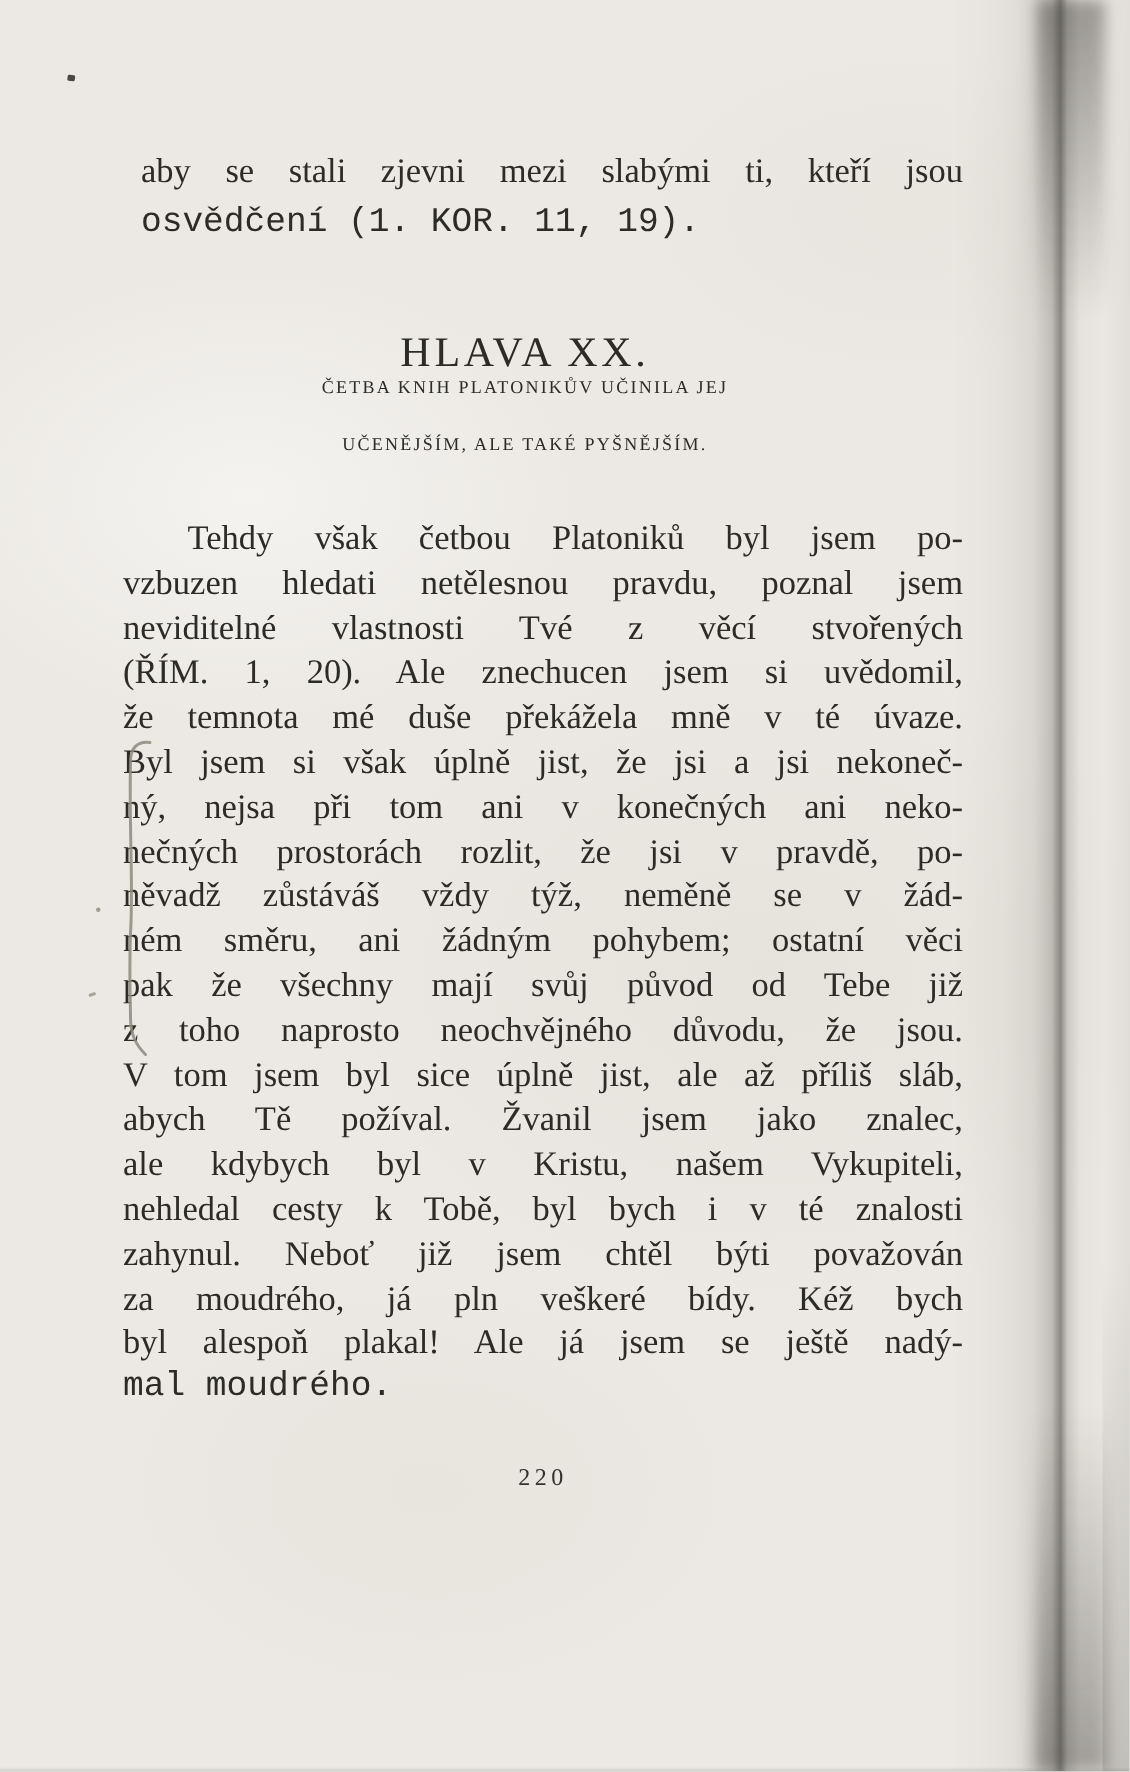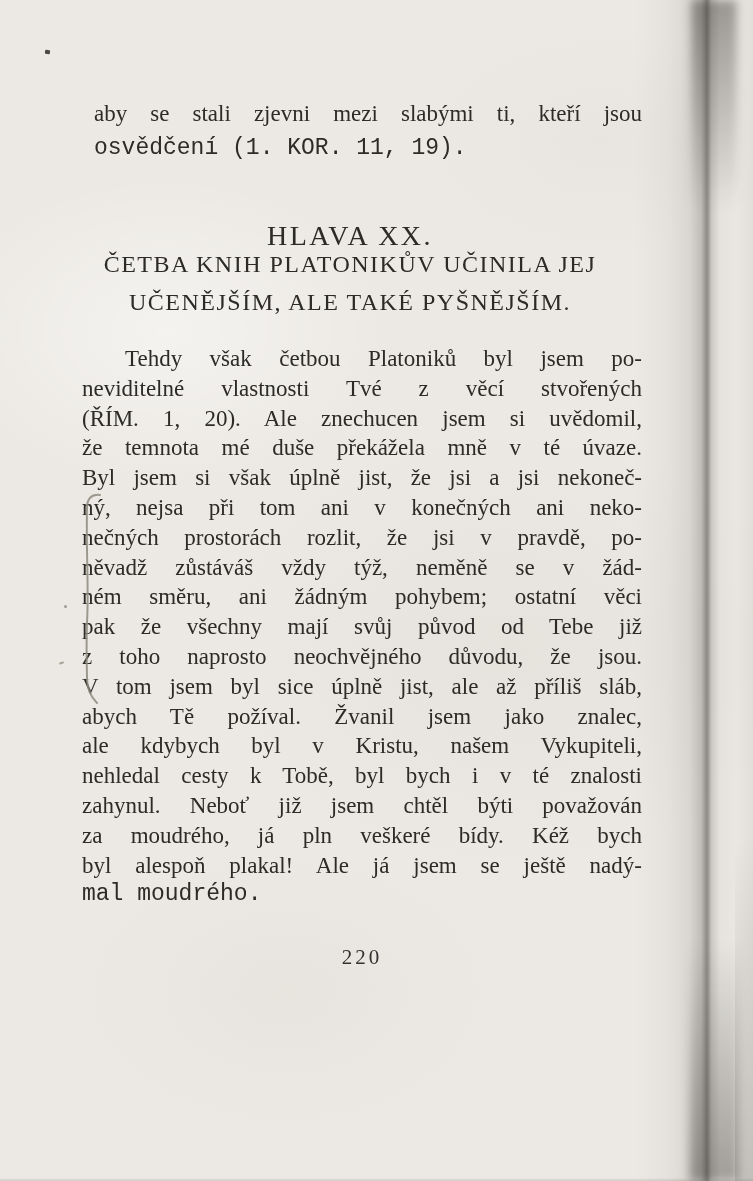--- a/index.html
+++ b/index.html
@@ -48,42 +48,42 @@
     margin: 0;
     font-size: 28px;
     font-weight: normal;
     letter-spacing: 2.5px;
     text-align: center;
   }
   .chapter-subtitle {
     position: absolute;
     left: 60px;
     width: 580px;
-    font-size: 24px;
+    font-size: 12px;
     letter-spacing: 1.5px;
     text-align: center;
   }
   .chapter-subtitle.first  { top: 251px; }
   .chapter-subtitle.second { top: 289px; }
 
   .body-para {
     position: absolute;
     left: 82px; top: 344px;
     width: 560px;
     font-size: 23px;
     line-height: 29.8px;
   }
   .body-para .line:first-child { text-indent: 43px; }
 
   .page-number {
     position: absolute;
-    left: 82px; top: 945px;
+    left: 82px; top: 977px;
     width: 560px;
     text-align: center;
-    font-size: 21px;
+    font-size: 16px;
     letter-spacing: 3px;
     color: #343230;
   }
 
   
   .pencil-bracket {
     position: absolute;
     left: 78px; top: 492px;
     width: 28px; height: 215px;
     opacity: 0.85;
@@ -171,20 +171,21 @@
     </div>
 
   <h1 class="chapter-title">HLAVA XX.</h1>
 
   <div class="chapter-subtitle first">ČETBA KNIH PLATONIKŮV UČINILA JEJ</div>
 
   <div class="chapter-subtitle second">UČENĚJŠÍM, ALE TAKÉ PYŠNĚJŠÍM.</div>
 
   <div class="body-para para">
       <div class="line">Tehdy však četbou Platoniků byl jsem po-</div>
+      <div class="line">vzbuzen hledati netělesnou pravdu, poznal jsem</div>
       <div class="line">neviditelné vlastnosti Tvé z věcí stvořených</div>
       <div class="line">(ŘÍM. 1, 20). Ale znechucen jsem si uvědomil,</div>
       <div class="line">že temnota mé duše překážela mně v té úvaze.</div>
       <div class="line">Byl jsem si však úplně jist, že jsi a jsi nekoneč-</div>
       <div class="line">ný, nejsa při tom ani v konečných ani neko-</div>
       <div class="line">nečných prostorách rozlit, že jsi v pravdě, po-</div>
       <div class="line">něvadž zůstáváš vždy týž, neměně se v žád-</div>
       <div class="line">ném směru, ani žádným pohybem; ostatní věci</div>
       <div class="line">pak že všechny mají svůj původ od Tebe již</div>
       <div class="line">z toho naprosto neochvějného důvodu, že jsou.</div>

